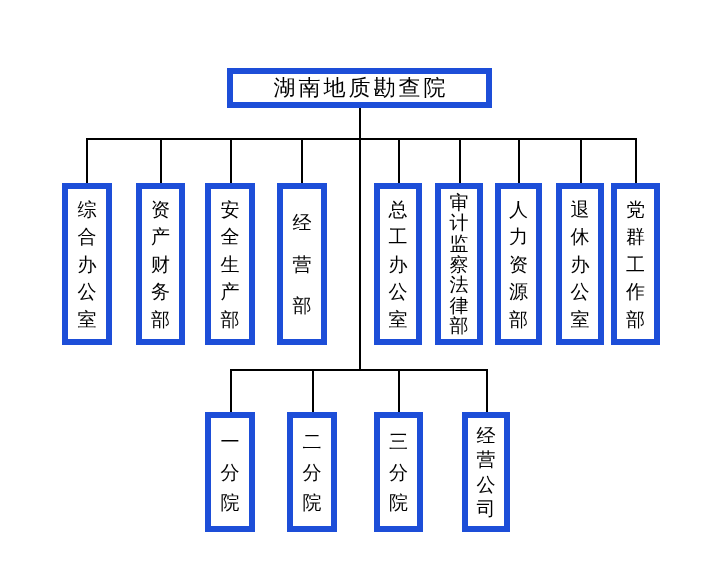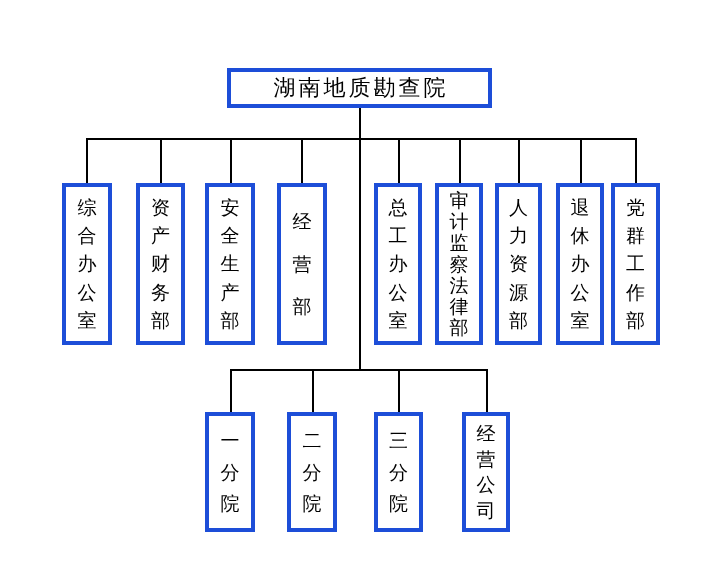--- a/index.html
+++ b/index.html
@@ -12,21 +12,21 @@
     width: 709px;
     height: 581px;
     background: #ffffff;
     font-family: "Liberation Serif", "DejaVu Serif", serif;
     color: #000000;
     overflow: hidden;
   }
   .box {
     position: absolute;
     box-sizing: border-box;
-    border: 4px solid #1d4ed8;
+    border: 6px solid #1d4ed8;
     background: #ffffff;
   }
   .root-box {
     display: flex;
     align-items: center;
     justify-content: center;
     font-size: 22px;
     letter-spacing: 3px;
     text-indent: 3px;
     white-space: nowrap;

